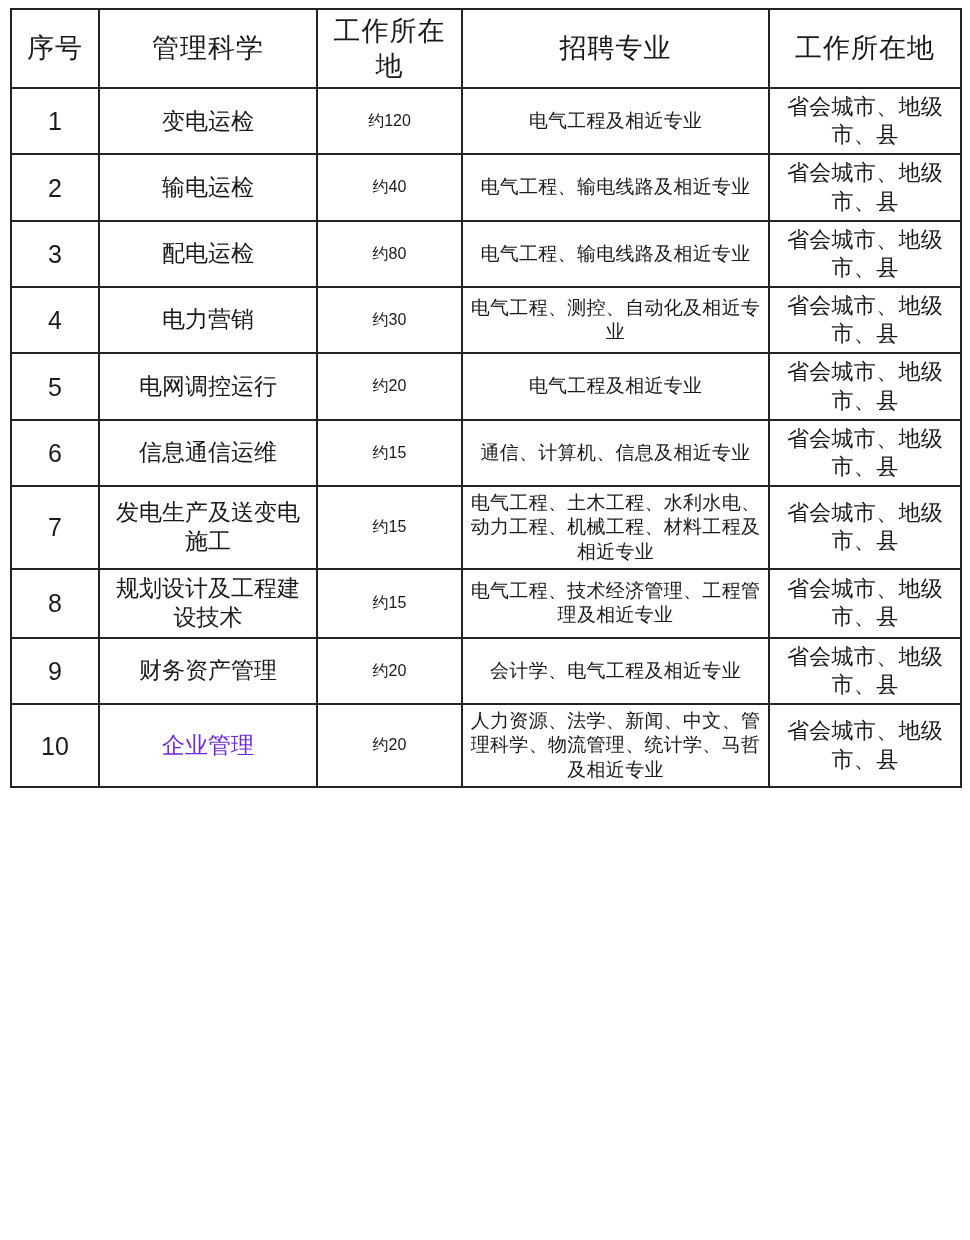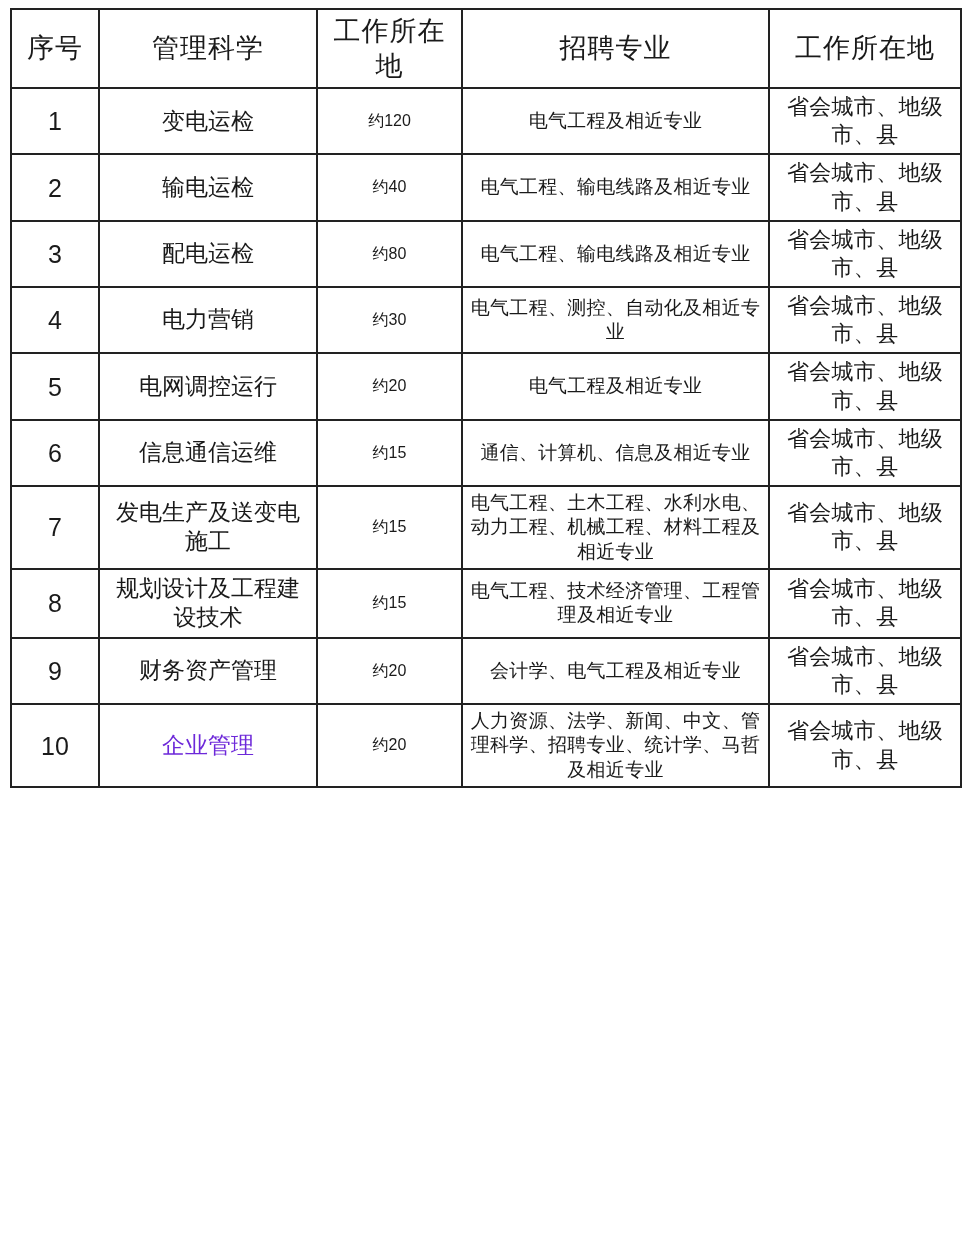--- a/index.html
+++ b/index.html
@@ -158,18 +158,18 @@
         <td class="cell-no">9</td>
         <td class="cell-post">财务资产管理</td>
         <td class="cell-count">约20</td>
         <td class="cell-major">会计学、电气工程及相近专业</td>
         <td class="cell-loc">省会城市、地级市、县</td>
       </tr>
       <tr class="row-faded">
         <td class="cell-no">10</td>
         <td class="cell-post">企业管理</td>
         <td class="cell-count">约20</td>
-        <td class="cell-major">人力资源、法学、新闻、中文、管理科学、招聘专业、统计学、马哲及相近专业</td>
+        <td class="cell-major">人力资源、法学、新闻、中文、管理科学、物流管理、统计学、马哲及相近专业</td>
         <td class="cell-loc">省会城市、地级市、县</td>
       </tr>
     </tbody>
   </table>
 </div>
 
 </body></html>

